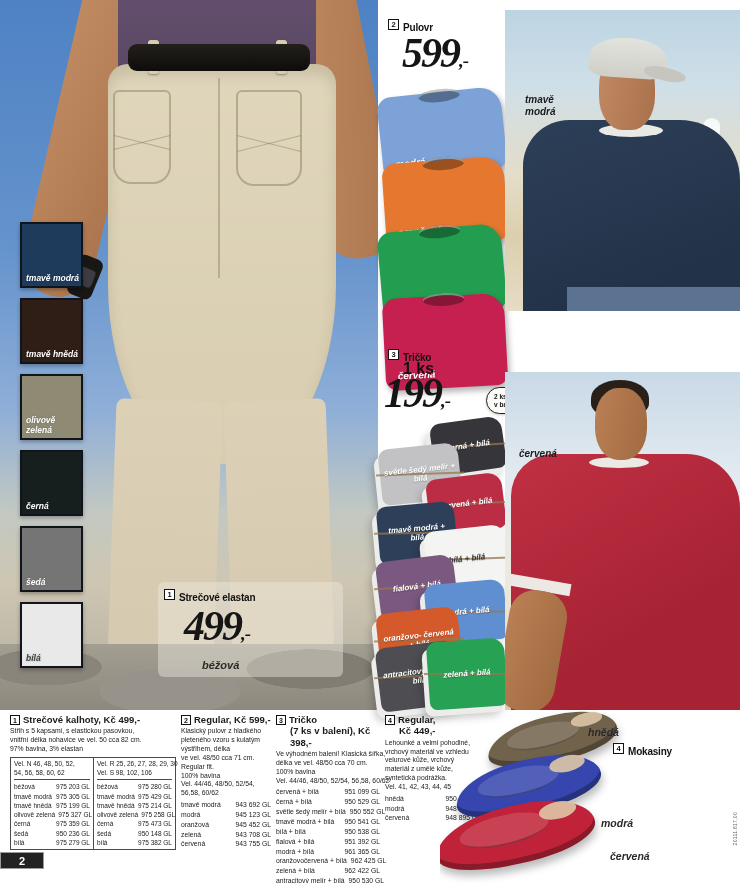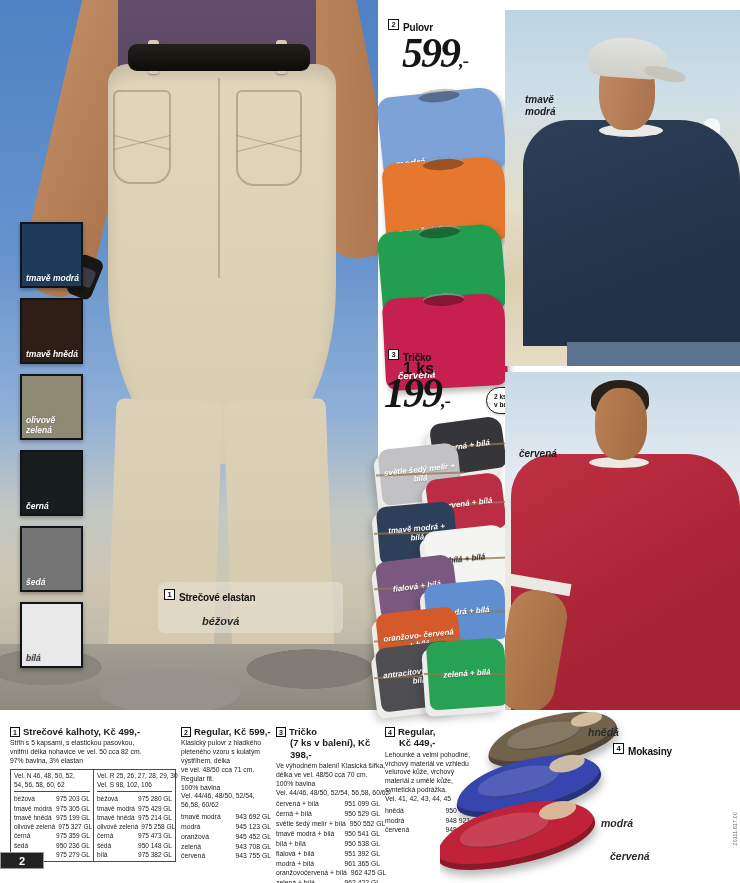--- a/index.html
+++ b/index.html
@@ -60,21 +60,21 @@
   .head2 { position:absolute; left:388px; top:16px; }
   .price2 { position:absolute; left:402px; top:32px; }
   .sweaters { position:absolute; left:378px; top:80px; width:130px; height:292px; }
   .sweater { position:absolute; border-radius:14px 22px 12px 12px; box-shadow:2px 4px 6px rgba(0,0,0,.3); }
   .sweater::before { content:""; position:absolute; left:34%; top:-3px; width:42px; height:13px; border-radius:50%; background:rgba(0,0,0,.32); box-shadow:inset 0 2px 0 rgba(255,255,255,.35); }
   .sweater .swtlabel { position:absolute; left:12px; bottom:9px; color:#fff; font-size:10px; font-weight:bold; font-style:italic; text-shadow:0 1px 2px rgba(0,0,0,.45); }
   .sweater:nth-child(1){ left:2px;  top:12px;  width:124px; height:82px; transform:rotate(-6deg); }
   .sweater:nth-child(2){ left:6px;  top:80px;  width:122px; height:84px; transform:rotate(-4deg); }
   .sweater:nth-child(3){ left:2px;  top:148px; width:124px; height:86px; transform:rotate(-5deg); }
   .sweater:nth-child(4){ left:6px;  top:216px; width:122px; height:92px; transform:rotate(-3deg); }
-  .photoA { position:absolute; left:505px; top:10px; width:235px; height:356px; overflow:hidden;
+  .photoA { position:absolute; left:505px; top:10px; width:235px; height:301px; overflow:hidden;
     background:linear-gradient(180deg,#bcd4e2 0%,#cfdfe8 25%,#e4ddc8 55%,#dbcfae 75%,#e6dcc6 100%); }
   .pole { position:absolute; right:26px; top:108px; width:17px; height:250px; background:rgba(255,255,255,.8); border-radius:8px; transform:rotate(3deg); }
   .manA-head { position:absolute; left:94px; top:40px; width:56px; height:80px; background:linear-gradient(100deg,#c28a64,#a9714a); border-radius:46% 46% 42% 42%; }
   .manA-cap { position:absolute; left:84px; top:28px; width:78px; height:40px; background:linear-gradient(#e3e3de,#cicfc8,#cfcfc8); background:linear-gradient(#e3e3de,#cfcfc8); border-radius:50% 50% 24% 24%; transform:rotate(4deg); }
   .manA-cap::after { content:""; position:absolute; right:-20px; bottom:0; width:42px; height:13px; background:#c6c6bf; border-radius:45%; transform:rotate(8deg); }
   .manA-body { position:absolute; left:18px; top:110px; width:217px; height:226px; background:linear-gradient(160deg,#2d3f58,#223248 70%); border-radius:46px 60px 0 0; }
   .manA-body::before { content:""; position:absolute; left:76px; top:4px; width:64px; height:13px; background:#e9e9e6; border-radius:50%; }
   .manA-jeans { position:absolute; left:62px; bottom:0; width:173px; height:24px; background:#5c7291; }
   .labelA { position:absolute; left:20px; top:84px; font-size:10px; font-weight:bold; font-style:italic; color:#1c1c1c; line-height:1.2; white-space:pre-line; }
   
@@ -103,21 +103,21 @@
     background:linear-gradient(180deg,#c8d9e6 0%,#e2eaf0 30%,#eee9dc 62%,#e6d6b9 85%,#ddc9a4 100%); }
   .manB-hair { position:absolute; left:86px; top:8px; width:58px; height:36px; background:#2a201a; border-radius:50% 50% 34% 34%; }
   .manB-head { position:absolute; left:90px; top:16px; width:52px; height:72px; background:linear-gradient(100deg,#bb8055,#a06a40); border-radius:44%; }
   .manB-body { position:absolute; left:6px; top:82px; width:229px; height:256px; background:linear-gradient(150deg,#c03043,#a72334 65%); border-radius:42px 54px 0 0; }
   .manB-body::before { content:""; position:absolute; left:78px; top:3px; width:60px; height:11px; background:#ece9e4; border-radius:50%; }
   .manB-trim { position:absolute; left:-6px; top:206px; width:72px; height:12px; background:#ece9e4; transform:rotate(10deg); }
   .manB-arm { position:absolute; left:-2px; top:218px; width:58px; height:122px; background:linear-gradient(100deg,#bb8055,#a06a40); transform:rotate(10deg); border-radius:26px; }
   .labelB { position:absolute; left:14px; top:76px; font-size:10px; font-weight:bold; font-style:italic; color:#1c1c1c; }
   
   .details { position:absolute; left:0; top:714px; width:440px; color:#1a1a1a; }
-  .dcol { position:absolute; top:12px; }
+  .dcol { position:absolute; top:0; }
   .dcol1 { left:10px;  width:166px; }
   .dcol2 { left:181px; width:90px; }
   .dcol3 { left:276px; width:104px; }
   .dcol4 { left:385px; width:96px; }
   .dtitle { font-size:9.5px; font-weight:bold; display:flex; gap:3px; align-items:center; line-height:1.2; }
   .dtitle .ibox { min-width:10px; height:10px; font-size:7px; line-height:9px; }
   .dtitle2 { font-size:9.5px; font-weight:bold; margin-left:14px; line-height:1.2; }
   .ddesc { margin-top:2px; font-size:6.8px; line-height:1.3; }
   .ddesc div { white-space:nowrap; }
   .drows { margin-top:2px; font-size:6.8px; line-height:1.45; }
@@ -199,20 +199,21 @@
       <div class="swatch" style="background-color: rgb(233, 233, 233);">
       <span class="swlabel" style="color: rgb(68, 68, 68);">bílá</span>
     </div>
     </div>
 
   <div class="price1-block">
     <div class="prodhead">
       <span class="ibox">1</span>
       <span class="ptitle">Strečové elastan</span>
     </div>
+    <div class="serifprice"><span class="pnum">499</span><span class="psuf">,-</span></div>
     <div class="colorlabel bezova">béžová</div>
   </div>
 
   <div class="head2 prodhead">
     <span class="ibox">2</span>
     <span class="ptitle">Pulovr</span>
   </div>
   <div class="price2 serifprice"><span class="pnum">599</span><span class="psuf">,-</span></div>
 
   <div class="sweaters">

